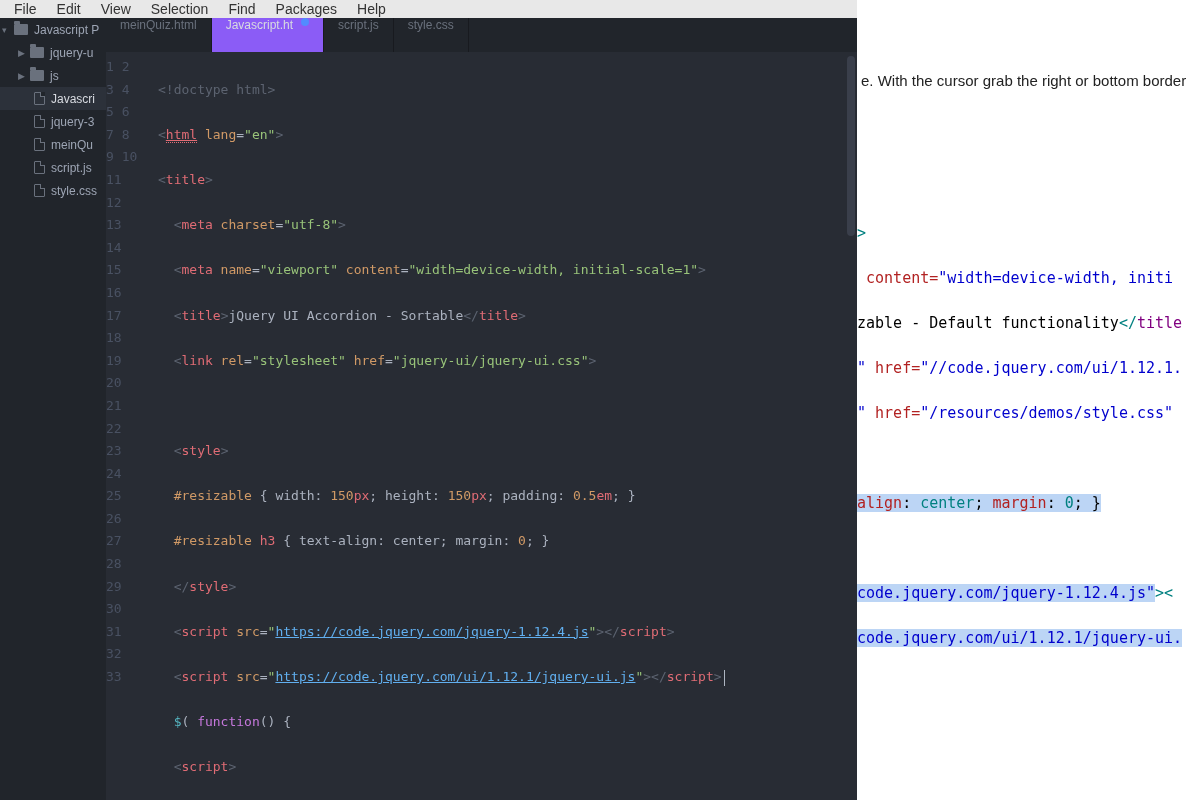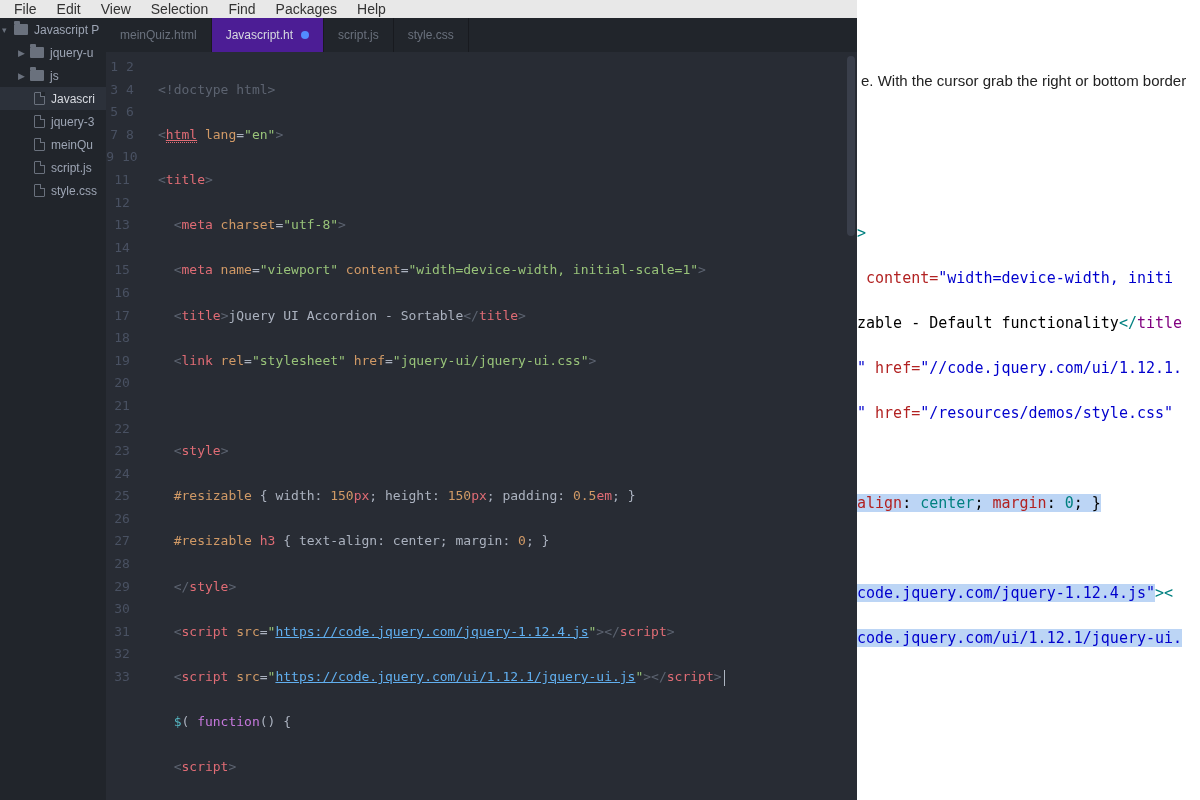--- a/index.html
+++ b/index.html
@@ -14,25 +14,25 @@
 .tree-row.d1 { padding-left: 18px; }
 .tree-row.d2 { padding-left: 34px; }
 .tree-row.sel { background: #2c313a; color: #d7dae0; }
 .chev { width: 10px; display: inline-block; color: #6a717d; font-size: 9px; margin-right: 2px; }
 .foldicon { width: 14px; height: 11px; background: #6a717d; margin-right: 6px; border-radius: 1px; position: relative; }
 .foldicon::before { content:""; position:absolute; top:-3px; left:0; width:6px; height:3px; background:#6a717d; border-radius:1px 1px 0 0;}
 .fileicon { width: 11px; height: 13px; border: 1px solid #6a717d; margin-right: 6px; border-radius: 1px; position: relative; }
 .fileicon::after { content:""; position:absolute; right:-1px; top:-1px; width:4px; height:4px; background:#21252b; border-left:1px solid #6a717d; border-bottom:1px solid #6a717d;}
 .editor { flex: 1; display: flex; flex-direction: column; background: #282c34; min-width: 0; }
 .tabs { display: flex; background: #21252b; height: 34px; }
-.tab { padding: 0 14px; display: flex; align-items: center; color: #6a717d; font-size: 12px; border-right: 1px solid #181a1f; cursor: pointer; position: relative; }
-.tab.active { background: #4c1d95; color: #d7dae0; }
+.tab { padding: 0 14px; display: flex; color: #6a717d; font-size: 12px; border-right: 1px solid #181a1f; cursor: pointer; position: relative; }
+.tab.active { background: #8b5cf6; color: #d7dae0; }
 .tab .dot { width: 8px; height: 8px; border-radius: 50%; background: #528bff; margin-left: 8px; }
 .code-area { flex: 1; display: flex; font-family: Menlo, Consolas, monospace; font-size: 13px; line-height: 22.6px; overflow: hidden; }
-.gutter { width: 44px; text-align: center; color: #495162; padding: 4px 12px 8px 0; user-select: none; }
+.gutter { width: 44px; text-align: left; color: #495162; padding: 4px 12px 8px 0; user-select: none; }
 .code { flex: 1; padding: 4px 0 0 8px; color: #abb2bf; white-space: pre; }
 .p-gray { color: #5c6370; }
 .p-red { color: #e06c75; }
 .p-orange { color: #d19a66; }
 .p-green { color: #98c379; }
 .p-purple { color: #c678dd; }
 .p-cyan { color: #56b6c2; }
 .p-link { color: #61afef; text-decoration: underline; }
 .wavy { border-bottom: 1px dotted #e06c75; text-decoration: underline; }
 .scrollbar { width: 12px; background: #282c34; position: relative; }

